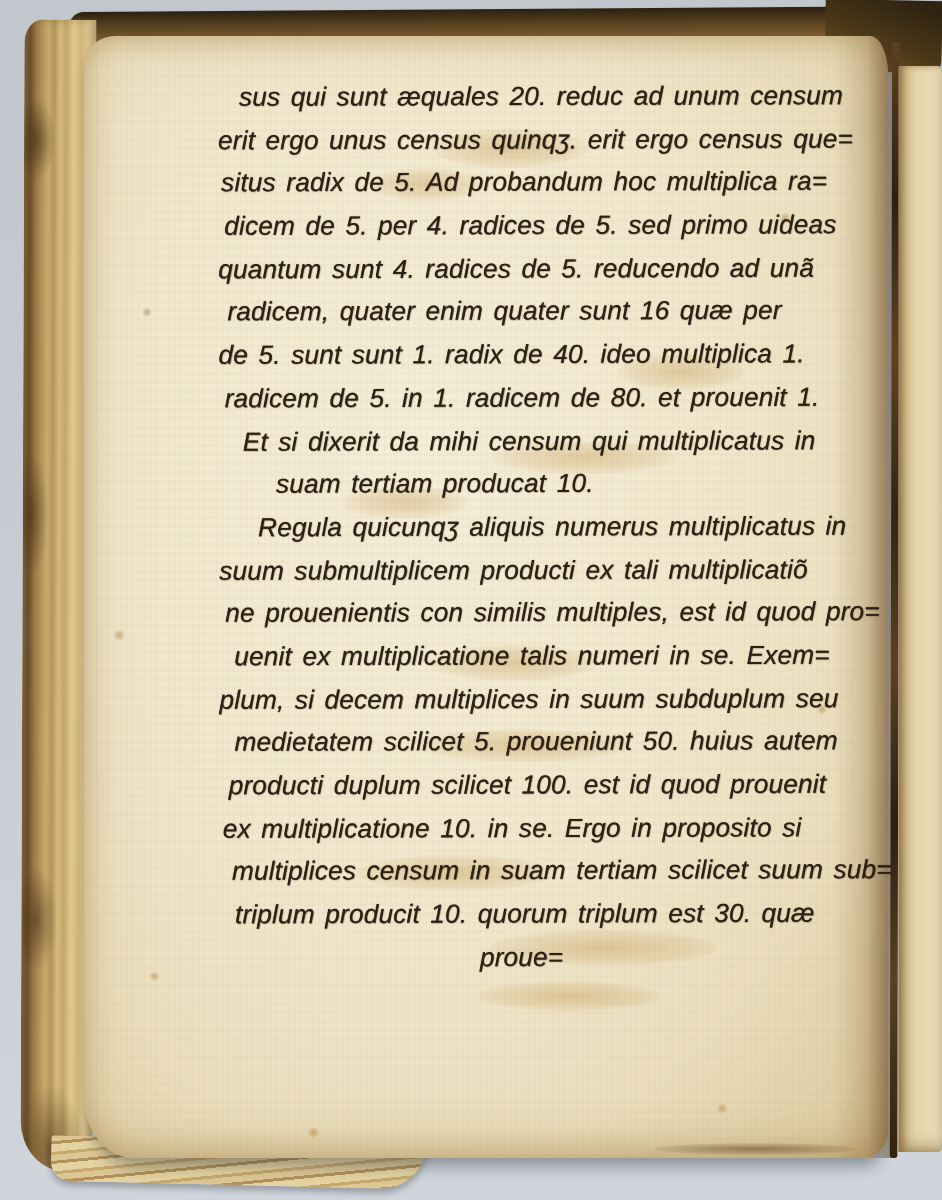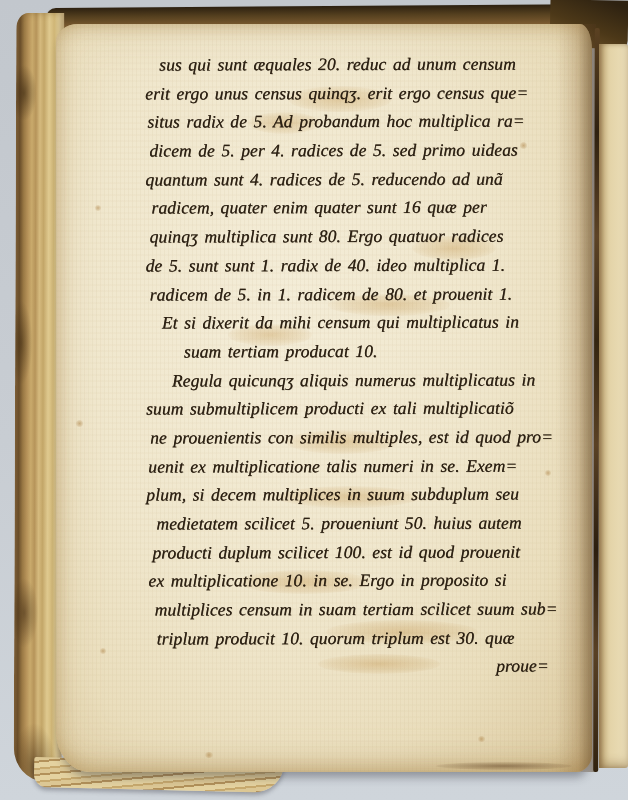--- a/index.html
+++ b/index.html
@@ -1,19 +1,19 @@
 <!DOCTYPE html>
 <html><head>
 <meta charset="utf-8">
 <style>
   html,body{margin:0;padding:0;background:#c8cdd3;}
   .canvas{
     position:relative;width:628px;height:800px;overflow:hidden;
     background:linear-gradient(180deg,#c2c7cd 0%,#c8cdd3 55%,#cfd5db 100%);
-    font-family:Liberation Serif, serif;
+    font-family:Liberation Sans, sans-serif;
   }
   
   .top-edge-band{
     position:absolute;left:46px;top:6px;width:582px;height:23px;
     background:linear-gradient(180deg,#2c2010 0%,#55401f 40%,#79592f 80%,#8e6c3c 100%);
     border-radius:10px 3px 2px 3px;transform:rotate(-0.4deg);
     box-shadow:0 2px 3px rgba(60,45,25,0.45);
   }
   .top-right-blotch{
     position:absolute;right:0;top:0;width:78px;height:48px;
@@ -92,21 +92,21 @@
   }
   
   .text-block{
     position:absolute;left:146px;top:50px;width:436px;
     font-style:italic;font-size:17.5px;line-height:28.7px;
     color:#2b2013;word-spacing:2px;letter-spacing:0.1px;
     text-shadow:0 0 0.6px rgba(40,25,10,0.7), 0.4px 0.4px 0.6px rgba(40,25,10,0.3);
     transform:rotate(-0.15deg);
   }
   .line{white-space:nowrap;height:28.7px;}
-  .catchword{text-align:right;padding-right:34px;}
+  .catchword{text-align:center;padding-right:34px;}
 </style>
 </head>
 <body>
 
 <div class="canvas">
 
   <div class="top-edge-band"></div>
   <div class="top-right-blotch"></div>
   <div class="left-stack"></div>
   <div class="bottom-left-stack"></div>
@@ -136,29 +136,28 @@
   <div class="dot" style="left:205px;top:752px;width:8px;height:6px"></div>
   <div class="dot" style="left:478px;top:736px;width:7px;height:6px"></div>
 
   <div class="text-block">
     <div class="line" style="margin-left:14px">sus qui sunt æquales 20. reduc ad unum censum</div>
     <div class="line" style="margin-left:0">erit ergo unus census quinqʒ. erit ergo census que=</div>
     <div class="line" style="margin-left:2px">situs radix de 5. Ad probandum hoc multiplica ra=</div>
     <div class="line" style="margin-left:4px">dicem de 5. per 4. radices de 5. sed primo uideas</div>
     <div class="line" style="margin-left:0">quantum sunt 4. radices de 5. reducendo ad unã</div>
     <div class="line" style="margin-left:6px">radicem, quater enim quater sunt 16 quæ per</div>
-    <div class="line" style="margin-left:4px">quinqʒ multiplica sunt 80. Ergo quatuor radices</div>
     <div class="line" style="margin-left:0">de 5. sunt sunt 1. radix de 40. ideo multiplica 1.</div>
     <div class="line" style="margin-left:4px">radicem de 5. in 1. radicem de 80. et prouenit 1.</div>
     <div class="line" style="margin-left:16px">Et si dixerit da mihi censum qui multiplicatus in</div>
     <div class="line" style="margin-left:38px">suam tertiam producat 10.</div>
     <div class="line" style="margin-left:26px">Regula quicunqʒ aliquis numerus multiplicatus in</div>
     <div class="line" style="margin-left:0">suum submultiplicem producti ex tali multiplicatiõ</div>
     <div class="line" style="margin-left:4px">ne prouenientis con similis multiples, est id quod pro=</div>
-    <div class="line" style="margin-left:2px">uenit ex multiplicatione talis numeri in se. Exem=</div>
+    <div class="line" style="margin-left:10px">uenit ex multiplicatione talis numeri in se. Exem=</div>
     <div class="line" style="margin-left:0">plum, si decem multiplices in suum subduplum seu</div>
     <div class="line" style="margin-left:10px">medietatem scilicet 5. proueniunt 50. huius autem</div>
     <div class="line" style="margin-left:6px">producti duplum scilicet 100. est id quod prouenit</div>
     <div class="line" style="margin-left:2px">ex multiplicatione 10. in se. Ergo in proposito si</div>
     <div class="line" style="margin-left:8px">multiplices censum in suam tertiam scilicet suum sub=</div>
     <div class="line" style="margin-left:10px">triplum producit 10. quorum triplum est 30. quæ</div>
     <div class="line catchword">proue=</div>
   </div>
 
 </div>

